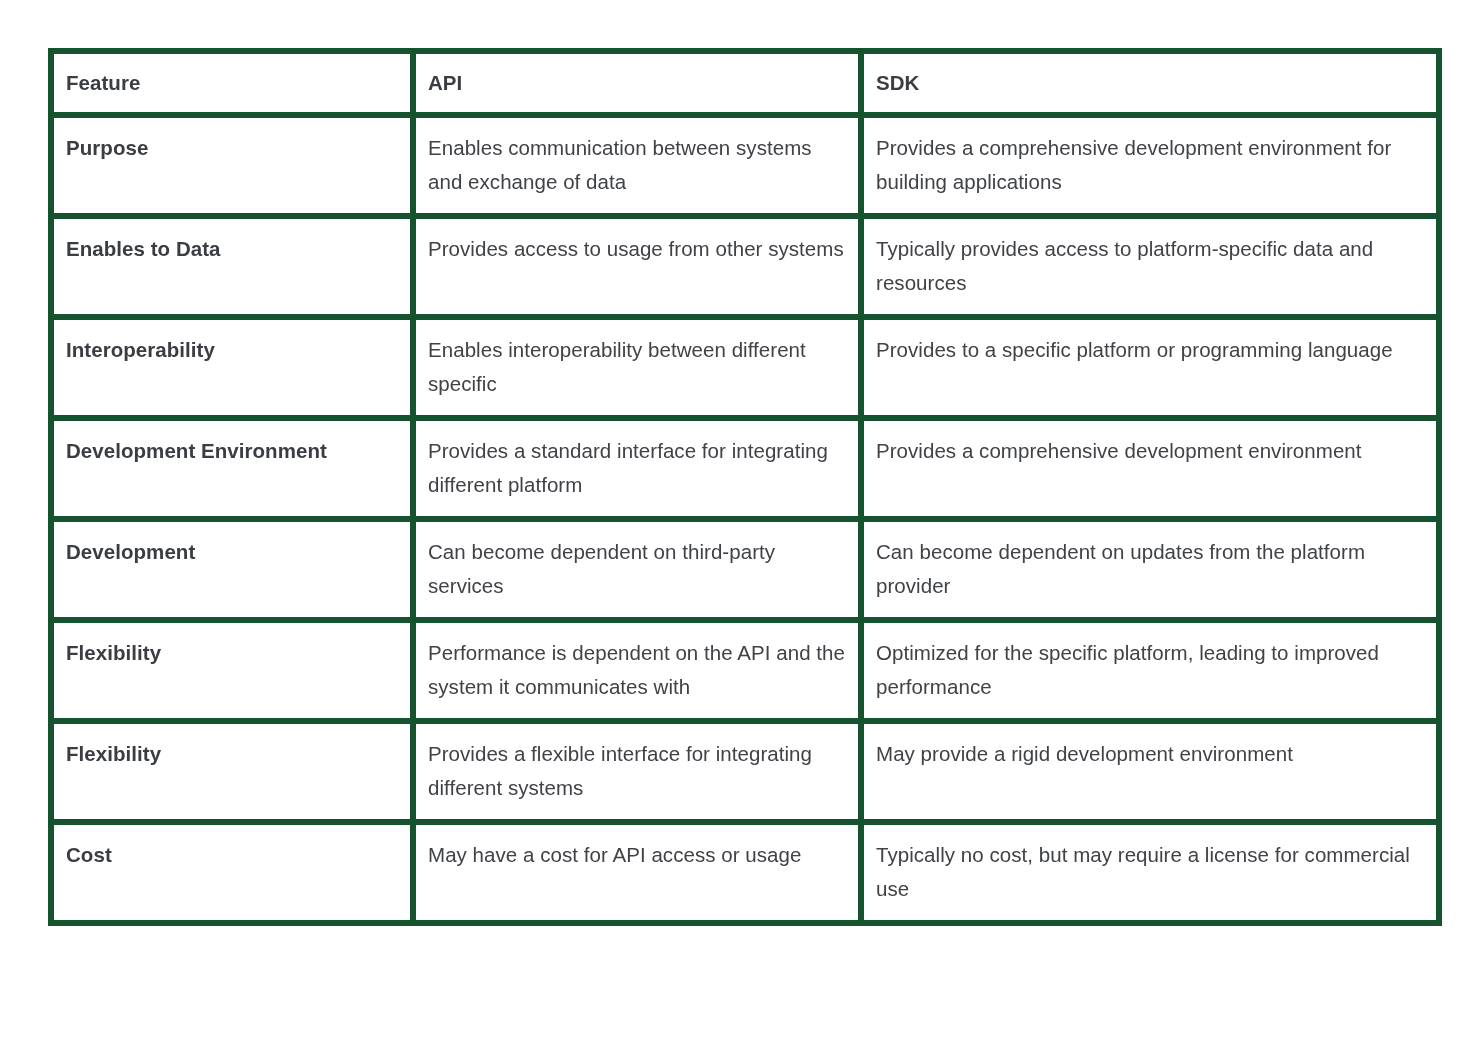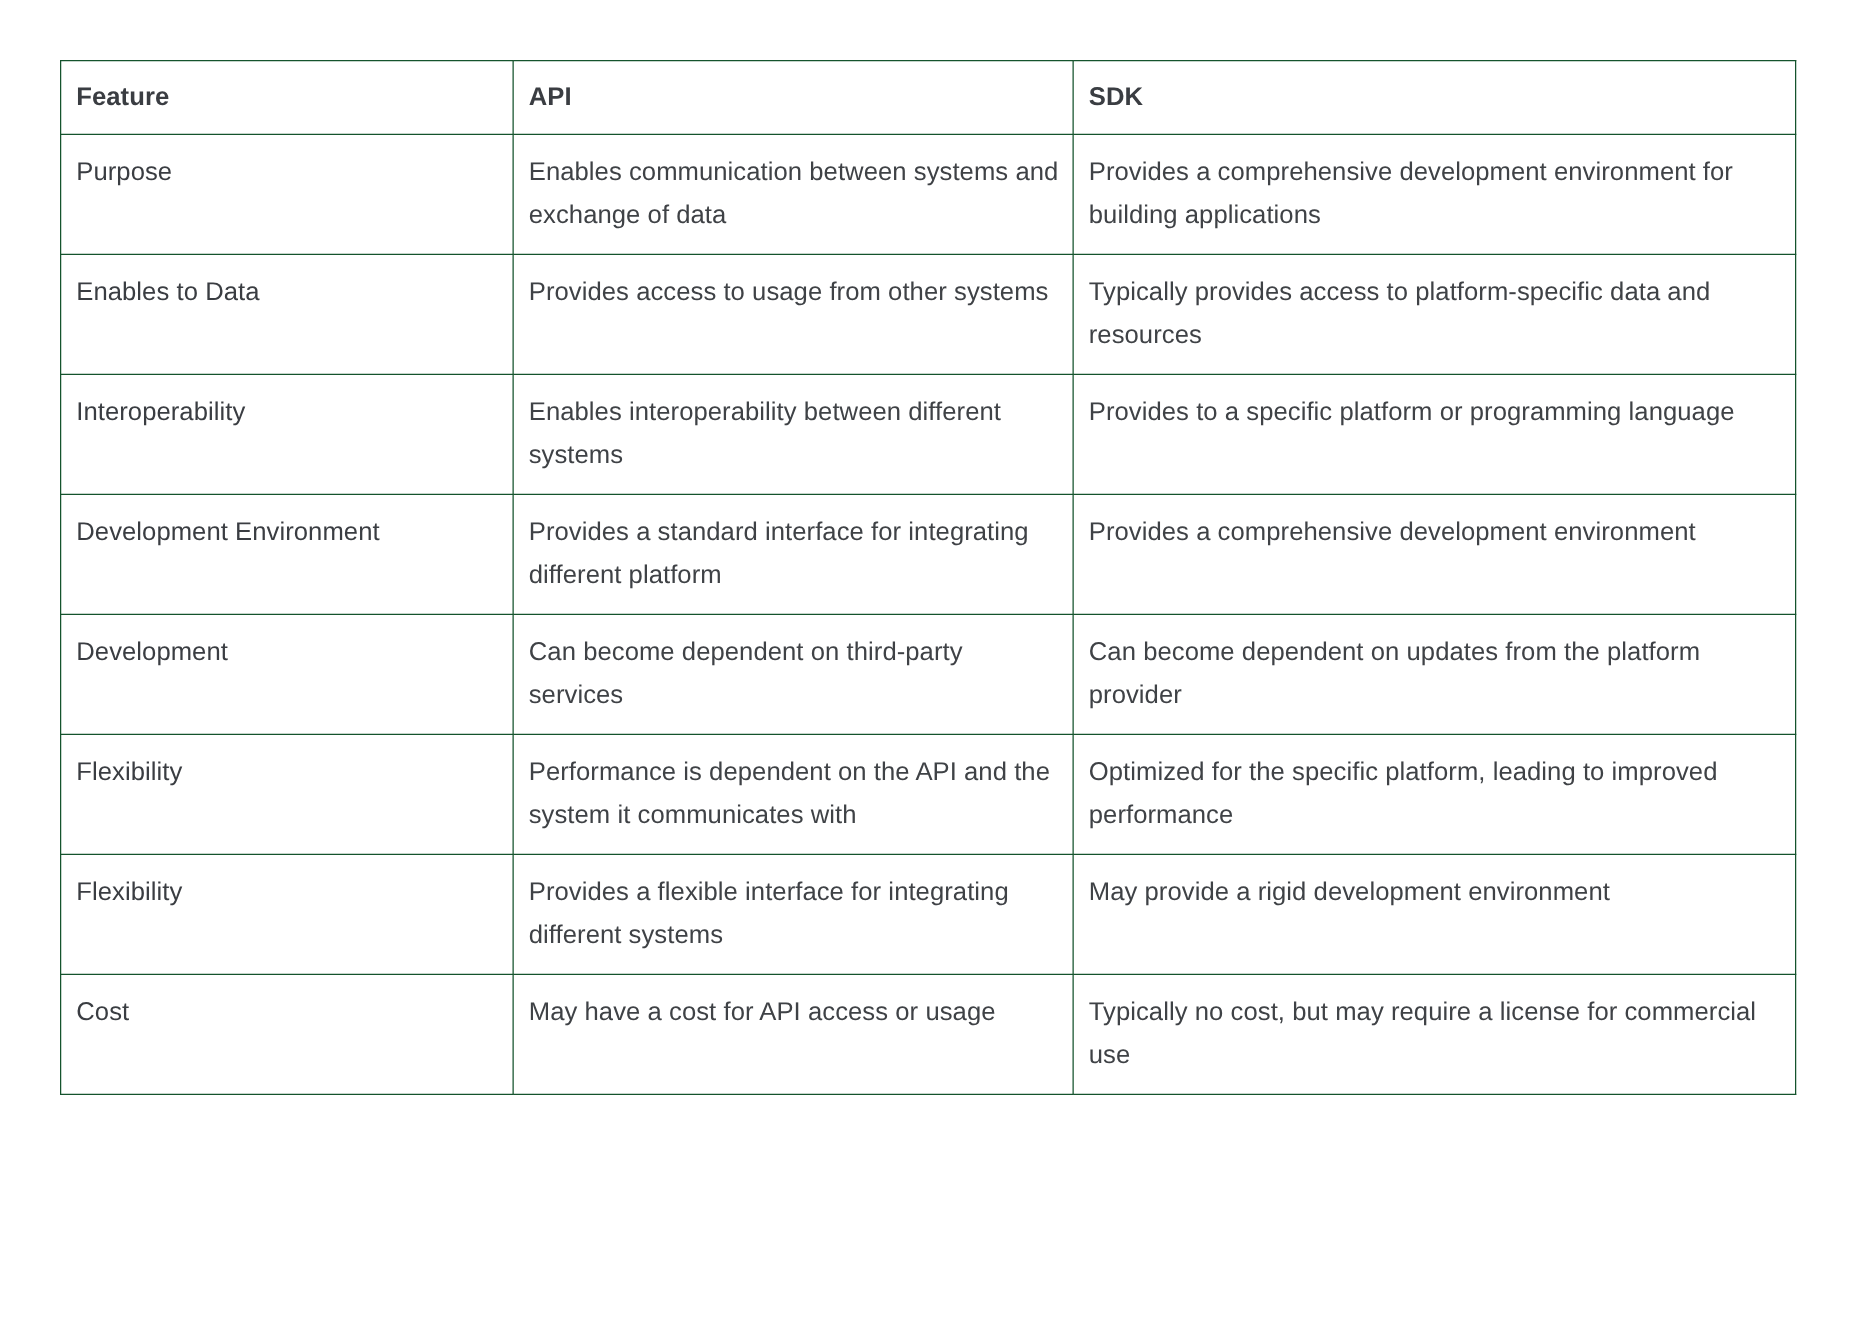--- a/index.html
+++ b/index.html
@@ -27,39 +27,39 @@
     width: 1388px;
     background: #ffffff;
   }
 
   table.comparison-table col.col-feature { width: 362px; }
   table.comparison-table col.col-api     { width: 448px; }
   table.comparison-table col.col-sdk     { width: 578px; }
 
   table.comparison-table th,
   table.comparison-table td {
-    border: 1px solid #14532d;
+    border: 6px solid #14532d;
     vertical-align: top;
     text-align: left;
     padding: 13px 11px 14px 12px;
     font-size: 20.5px;
     line-height: 34px;
     color: #3f4246;
     letter-spacing: 0.05px;
   }
 
   table.comparison-table th {
     font-weight: bold;
     color: #3a3d42;
     padding-top: 12px;
     padding-bottom: 12px;
   }
 
   table.comparison-table td.feature-cell {
-    font-weight: normal;
+    font-weight: bold;
     color: #3a3d42;
   }
 
   
   table.comparison-table tbody tr { }
   table.comparison-table tbody td { min-height: 34px; }
 </style>
 </head>
 <body>
 
@@ -83,21 +83,21 @@
           <td>Enables communication between systems and exchange of data</td>
           <td>Provides a comprehensive development environment for building applications</td>
         </tr>
         <tr>
           <td class="feature-cell">Enables to Data</td>
           <td>Provides access to usage from other systems</td>
           <td>Typically provides access to platform-specific data and resources</td>
         </tr>
         <tr>
           <td class="feature-cell">Interoperability</td>
-          <td>Enables interoperability between different systems</td>
+          <td>Enables interoperability between different specific</td>
           <td>Provides to a specific platform or programming language</td>
         </tr>
         <tr>
           <td class="feature-cell">Development Environment</td>
           <td>Provides a standard interface for integrating different platform</td>
           <td>Provides a comprehensive development environment</td>
         </tr>
         <tr>
           <td class="feature-cell">Development</td>
           <td>Can become dependent on third-party services</td>

